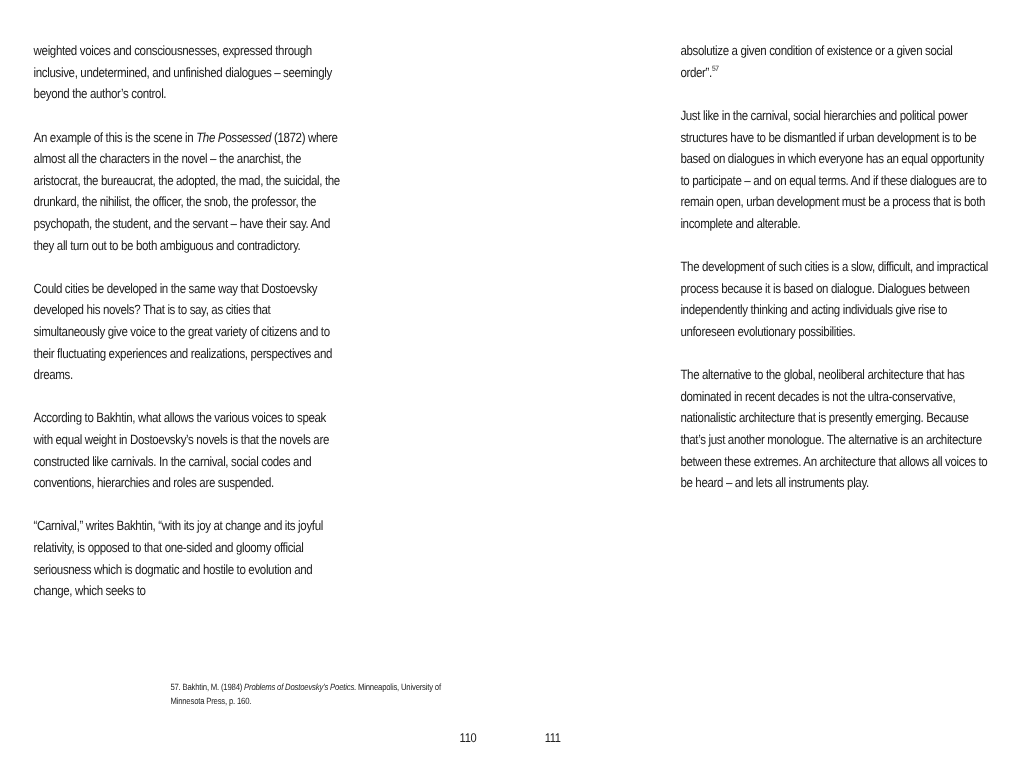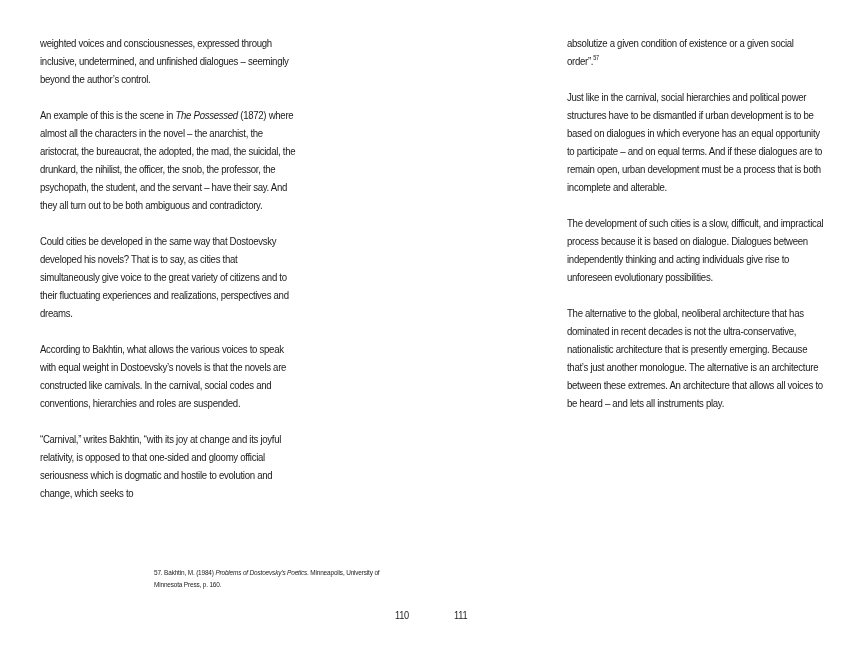--- a/index.html
+++ b/index.html
@@ -13,21 +13,21 @@
       position: relative;
       overflow: hidden;
       font-family: "Liberation Sans", sans-serif;
       color: #1a1a1a;
     }
     .page {
       position: absolute;
       top: 0;
       height: 652px;
     }
-    .page-left { left: 12px; width: 425px; }
+    .page-left { left: 0; width: 425px; }
     .page-right { left: 425px; width: 425px; }
     .column {
       position: absolute;
       font-size: 11.2px;
       line-height: 18px;
       letter-spacing: -0.35px;
       transform: scaleX(0.86);
       transform-origin: left top;
     }
     .page-left .column { left: 28px; top: 34px; width: 300px; }

